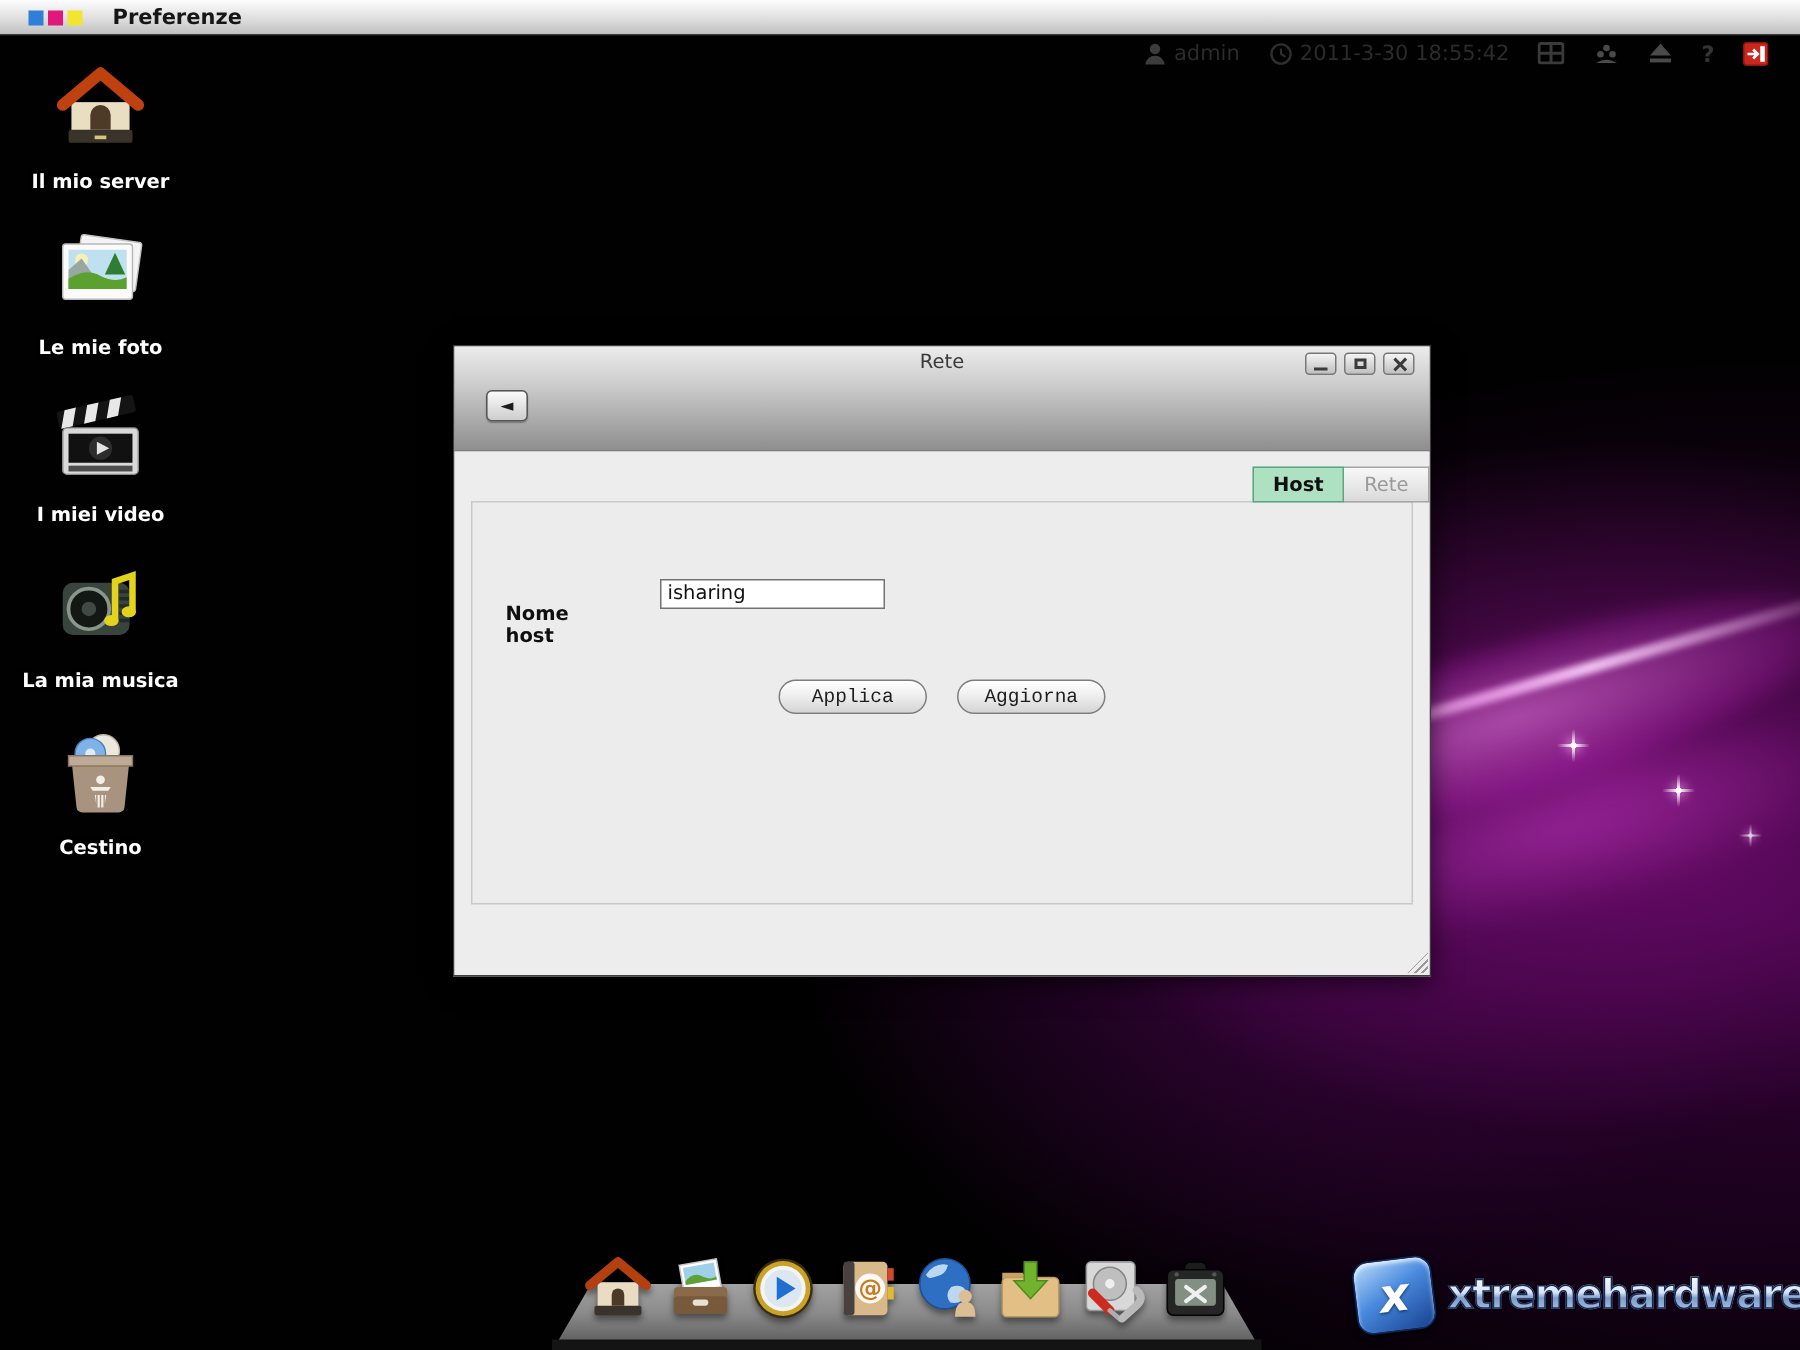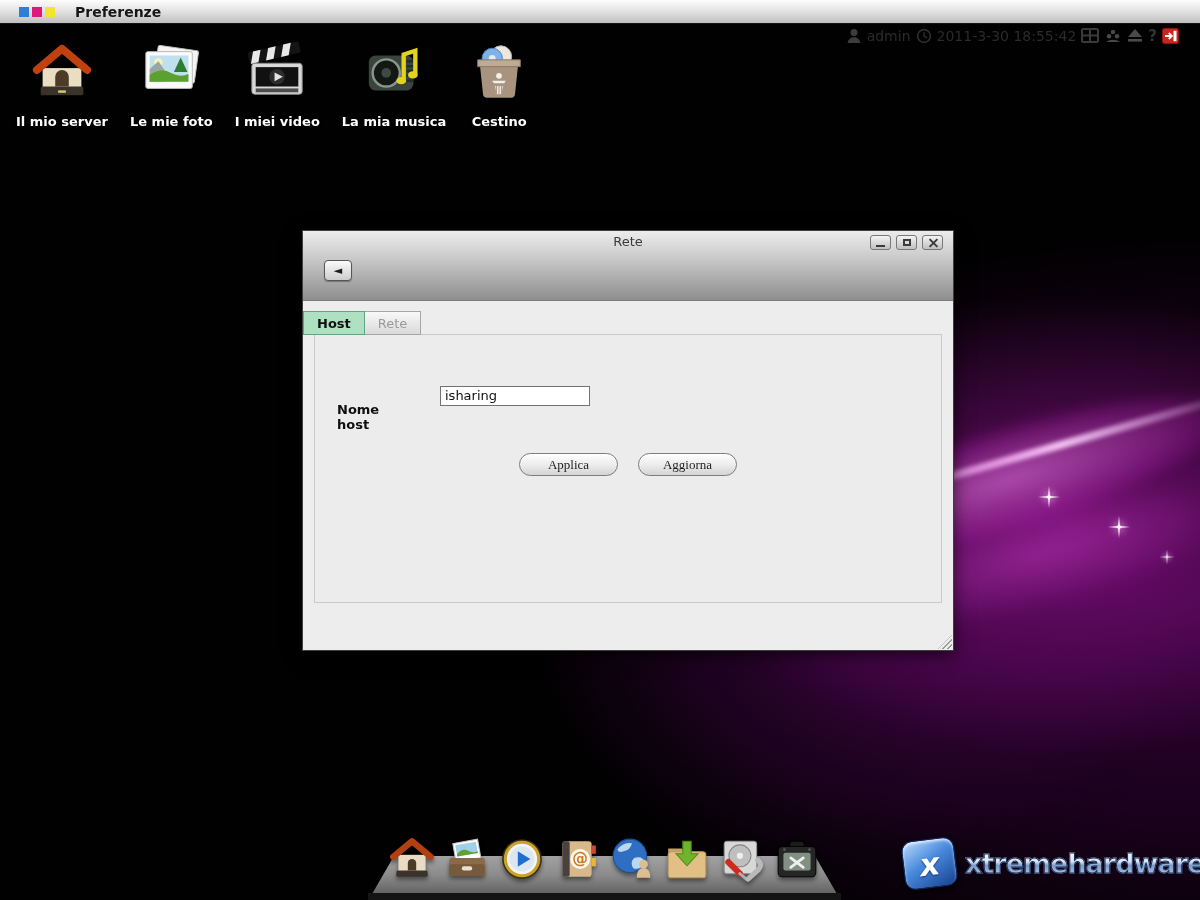--- a/index.html
+++ b/index.html
@@ -31,28 +31,28 @@
     background:linear-gradient(180deg,transparent,#fff,transparent); }
 
   
   .menubar { position:absolute; top:0; left:0; width:1200px; height:24px; z-index:30;
     background:linear-gradient(#fdfdfd,#dedede 55%,#bfbfbf); border-bottom:1px solid #141414;
     display:flex; align-items:center; color:#1d1d1d; font-size:14px; }
   .logo-squares { display:flex; gap:3px; margin-left:19px; }
   .sq { width:10px; height:10px; }
   .sq-blue { background:#2f7fd6; } .sq-pink { background:#e0187c; } .sq-yellow { background:#f2e431; }
   .menubar-title { margin-left:20px; font-weight:bold; font-size:14px; color:#161616; }
-  .menubar-right { margin-left:auto; display:flex; align-items:center; gap:5px; padding-right:21px;margin-top:48px; }
+  .menubar-right { margin-left:auto; display:flex; align-items:center; gap:19px; padding-right:21px;margin-top:48px; }
   .mb-group { display:flex; align-items:center; gap:5px; color:#2b2b2b; }
   .mb-ic { display:flex; align-items:center; }
   .help-q { font-weight:bold; font-size:15px; color:#333; }
 
   
   .desk-icons { position:absolute; left:16px; top:40px; width:102px; display:flex;
-    flex-direction:row; gap:22px; z-index:5; }
+    flex-direction:column; gap:22px; z-index:5; }
   .desk-icon { display:flex; flex-direction:column; align-items:center; cursor:default; }
   .desk-icon .label { margin-top:8px; font-size:13px; font-weight:bold; color:#fff;
     text-shadow:0 1px 2px #000, 0 0 3px #000; white-space:nowrap; }
 
   
   .window { position:absolute; left:302px; top:230px; width:652px; height:421px; z-index:20;
     background:#e5e5e5; border:1px solid #3f3f3f;
     box-shadow:0 4px 16px rgba(0,0,0,.65), inset 0 0 0 1px #d6d6d6; }
   .win-header { position:relative; height:70px;
     background:linear-gradient(#ececec,#cbcbcb 38%,#8e8e8e); border-bottom:1px solid #7c7c7c; }
@@ -63,36 +63,36 @@
     justify-content:center; cursor:pointer; position:relative; }
   .g-min { width:9px; height:2px; background:#3b3b3b; margin-top:7px; }
   .g-max { width:8px; height:7px; border:2px solid #3b3b3b; }
   .g-x1,.g-x2 { position:absolute; left:5px; top:6px; width:11px; height:2px; background:#3b3b3b; }
   .g-x1 { transform:rotate(45deg); } .g-x2 { transform:rotate(-45deg); }
   .back-btn { position:absolute; left:21px; top:29px; width:28px; height:21px;
     border:1px solid #565656; border-radius:4px; background:linear-gradient(#fbfbfb,#cdcdcd);
     color:#1c1c1c; font-size:11px; display:flex; align-items:center; justify-content:center;
     cursor:pointer; box-shadow:0 1px 1px rgba(0,0,0,.3); }
   .win-body { position:relative; height:349px; background:#ededed; }
-  .tabs { position:absolute; left:0; right:0; top:10px; display:flex; justify-content:flex-start; z-index:2; }
+  .tabs { position:absolute; left:0; right:0; top:10px; display:flex; justify-content:flex-end; z-index:2; }
   .tab { height:24px; display:flex; align-items:center; padding:0 13px; font-size:13px; cursor:pointer; }
   .tab-active { background:#aee0c2; border:1px solid #61a383; font-weight:bold; color:#101010; }
   .tab-inactive { background:linear-gradient(#f8f8f8,#dadada); border:1px solid #a6a6a6;
     border-left:none; color:#9a9a9a; }
   .panel { position:absolute; left:11px; right:11px; top:33px; height:269px;
     border:1px solid #c9c9c9; background:#ececec; }
   .form-row { margin:24px 0 0 22px; display:flex; align-items:center; }
   .form-label { font-weight:bold; font-size:13px; color:#0f0f0f; width:68px;margin-top:43px; }
   .host-input { width:150px; height:20px; border:1px solid #737373; background:#fff;
     font-size:13px; padding:1px 4px; font-family:inherit; color:#111;margin-left:35px; }
   .btn-row { margin-top:21px; display:flex; justify-content:center; gap:20px; }
   .pill-btn { width:99px; height:23px; border:1px solid #7d7d7d; border-radius:12px;
     background:linear-gradient(#ffffff,#ededed 50%,#d4d4d4); font-size:13px; color:#1d1d1d;
     display:flex; align-items:center; justify-content:center; cursor:pointer;
-    box-shadow:inset 0 1px 0 #fff; font-family:Liberation Serif, serif; }
+    box-shadow:inset 0 1px 0 #fff; font-family:Liberation Mono, monospace; }
   .resize-grip { position:absolute; right:1px; bottom:1px; width:14px; height:14px;
     background:repeating-linear-gradient(135deg, transparent 0 2px, #9a9a9a 2px 3.5px);
     clip-path:polygon(100% 0, 100% 100%, 0 100%); cursor:nwse-resize; }
 
   
   .dock-platform { position:absolute; left:372px; top:856px; width:465px; height:38px; z-index:8;
     background:linear-gradient(#a2a2a2,#8b8b8b 50%,#747474 78%,#616161);
     clip-path:polygon(22px 0, 443px 0, 465px 100%, 0 100%); }
   .dock-base { position:absolute; left:368px; top:893px; width:473px; height:7px; background:#141414; z-index:8; }
   .dock-icons { position:absolute; left:372px; top:836px; width:465px; z-index:9;

